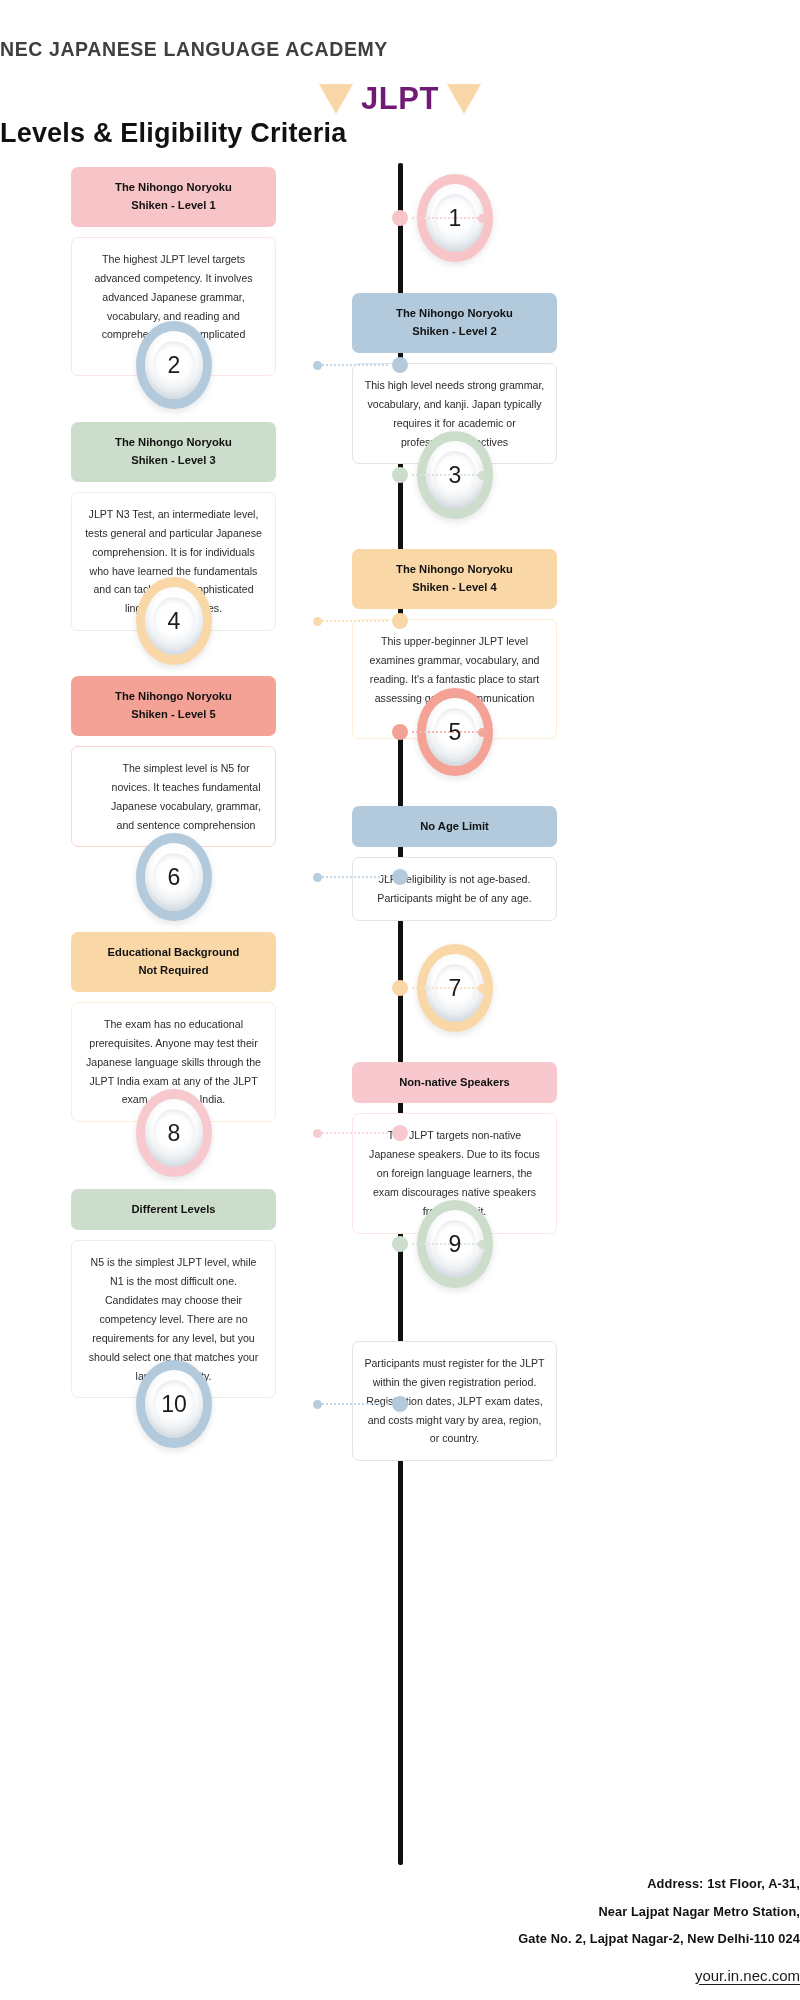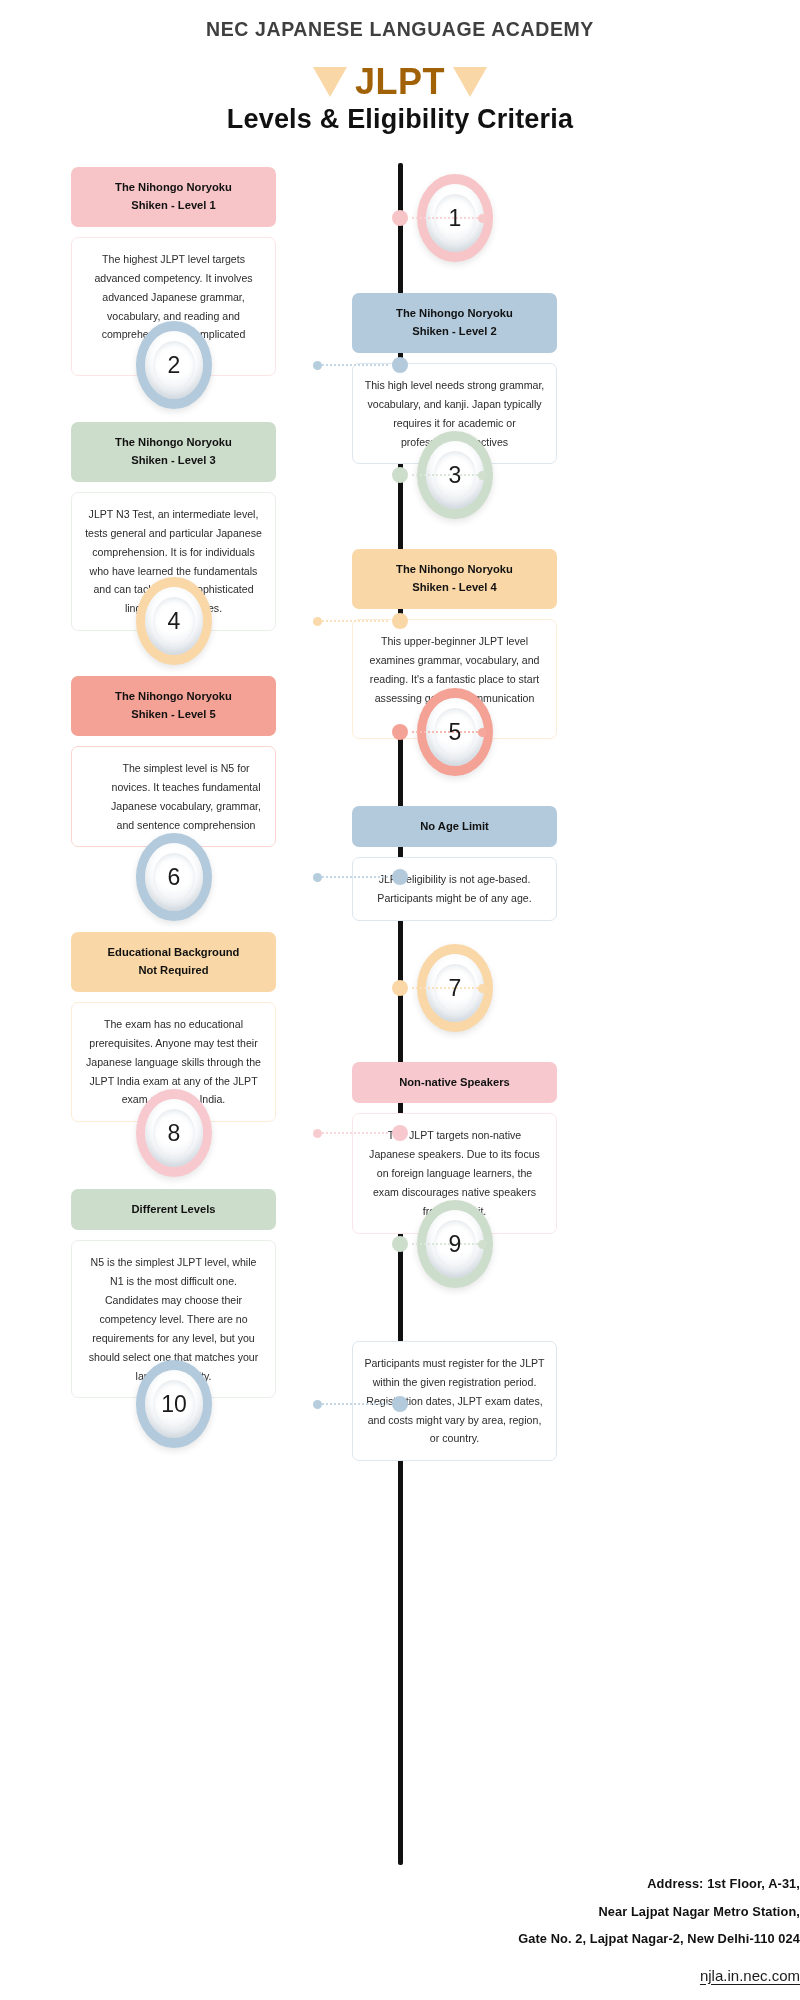--- a/index.html
+++ b/index.html
@@ -10,21 +10,21 @@
   }
   .page {
     position: relative;
     width: 800px;
     height: 2000px;
     background: #ffffff;
     overflow: hidden;
   }
 
   
-  .header { padding-top: 18px; text-align: center; }
+  .header { padding-top: 38px; }
   .brand {
     font-size: 19.5px;
     font-weight: 700;
     letter-spacing: 0.6px;
     color: #3f3f3f;
     font-family: "Liberation Sans", sans-serif;
   }
   .title-row {
     margin-top: 20px;
     display: flex;
@@ -32,23 +32,23 @@
     justify-content: center;
     gap: 8px;
   }
   .tri {
     width: 0; height: 0;
     border-left: 17px solid transparent;
     border-right: 17px solid transparent;
     border-top: 30px solid #fad7a6;
   }
   .title-main {
-    font-size: 36px;
+    font-size: 31px;
     font-weight: 800;
-    color: #a16207;
+    color: #701a75;
     letter-spacing: 0.5px;
   }
   .title-sub {
     margin-top: 1px;
     font-size: 27px;
     font-weight: 800;
     color: #111111;
     letter-spacing: 0.2px;
   }
 
@@ -348,16 +348,16 @@
         <div class="dot" style="background: rgb(178, 202, 220); left: 392px;"></div>
         <div class="dline" style="border-top-color: rgb(197, 215, 229); left: 322px; width: 66px;"></div>
         <div class="dot small" style="background: rgb(182, 205, 222); left: 313px;"></div>
       </div>
     </div>
 
   <div class="footer">
     <div class="addr">Address: 1st Floor, A-31,</div>
     <div class="addr">Near Lajpat Nagar Metro Station,</div>
     <div class="addr">Gate No. 2, Lajpat Nagar-2, New Delhi-110 024</div>
-    <div class="site">njla.in.nec.com</div>
+    <div class="site">your.in.nec.com</div>
   </div>
 
 </div>
 
 </body></html>

